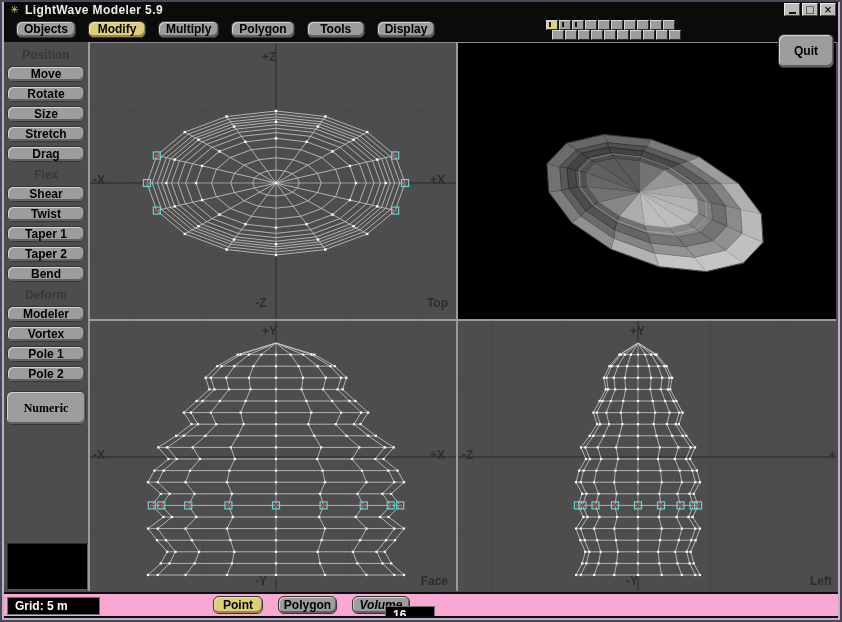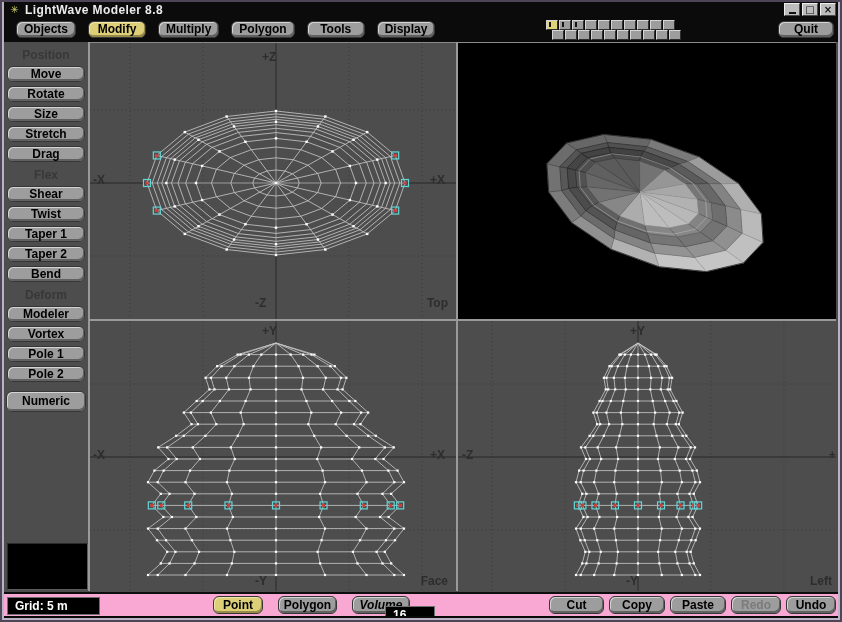--- a/index.html
+++ b/index.html
@@ -25,36 +25,36 @@
   
   .menubar{position:absolute;left:4px;top:17px;right:4px;height:25px;background:#0b0b0b;z-index:10;}
   .menu-tabs{position:absolute;left:12px;top:4px;display:flex;gap:12px;}
   .btn{background:#9d9d9d;border:1px solid #363636;border-radius:6px;
        box-shadow:inset 1px 1px 0 #d4d4d4, inset -1px -2px 0 #616161;
        color:#000;font:bold 12px/15px "Liberation Sans",sans-serif;
        display:flex;align-items:center;justify-content:center;box-sizing:border-box;cursor:default;}
   .btn.active{background:#ddcf78;box-shadow:inset 1px 1px 0 #f1e7ab, inset -1px -2px 0 #988a48;}
   .btn.disabled{color:#7b7b7b;}
   .tab{height:17px;min-width:58px;padding:0 7px;}
-  .quit{position:absolute;right:4px;top:4px;width:56px;height:17px;margin-left:48px;}
+  .quit{position:absolute;right:4px;top:17px;width:56px;height:34px;margin-left:48px;}
   .layer-grid{position:absolute;left:542px;top:3px;}
   .layer-row{height:10px;white-space:nowrap;font-size:0;}
   .layer-row.bg-row{margin-left:6px;margin-top:0;}
   .layer-btn{display:inline-block;width:10px;height:8px;background:#9d9d9d;position:relative;
        border:1px solid #2e2e2e;border-top-color:#d6d6d6;border-left-color:#d6d6d6;margin-right:1px;box-sizing:content-box;}
   .layer-btn.active{background:#e0d478;}
   .layer-btn .dot{position:absolute;left:2px;top:1px;width:2px;height:5px;background:#151515;}
   
   .main-bg{position:absolute;left:4px;top:42px;right:4px;bottom:30px;background:#4d4d4d;}
   .sidebar{position:absolute;left:4px;top:42px;width:84px;bottom:30px;background:#4d4d4d;padding-top:7px;box-sizing:border-box;}
   .side-header{height:13px;margin:7px 0 4px 0;text-align:center;color:#383838;
        font:bold 12px/13px "Liberation Sans",sans-serif;}
   .side-header:first-child{margin-top:0;}
   .side-btn{width:78px;height:16px;margin:0 auto 4px auto;}
-  .numeric-btn{width:80px;height:21px;margin:9px auto 12px auto;}
+  .numeric-btn{width:80px;height:34px;margin:9px auto 12px auto;font-family:Liberation Serif, serif;}
   .side-preview{position:absolute;left:3px;top:501px;width:79px;height:45px;background:#000;
        border:1px solid #5c5c5c;border-top-color:#2a2a2a;border-left-color:#2a2a2a;}
   
   .quad{position:absolute;background:#4d4d4d;overflow:hidden;}
   .quad svg{position:absolute;left:0;top:0;}
   #q-top{left:90px;top:43px;width:366px;height:276px;}
   #q-preview{left:458px;top:43px;width:378px;height:276px;background:#000;}
   #q-face{left:90px;top:321px;width:366px;height:270px;}
   #q-left{left:458px;top:321px;width:378px;height:270px;}
   .divider{position:absolute;background:#9a9a9a;z-index:5;}
@@ -75,21 +75,21 @@
   .statusbar .btn{height:18px;}
   .bottom-black{position:absolute;left:4px;top:616px;right:4px;height:3px;background:#0a0a0a;z-index:10;}
 </style>
 </head>
 <body>
 
 <div class="app">
 
   <div class="titlebar">
     <span class="app-icon">✳</span>
-    <span class="title-text">LightWave Modeler 8.8</span>
+    <span class="title-text">LightWave Modeler 5.9</span>
     <div class="win-controls">
       <div class="winbtn">
           <span class="glyph-min"></span>
         </div>
       <div class="winbtn">□</div>
       <div class="winbtn">×</div>
     </div>
   </div>
 
   <div class="menubar">
@@ -814,25 +814,18 @@
   <div class="divider" id="div-h"></div>
 
   <div class="statusbar">
     <div class="black-field" id="grid-field">Grid: 5 m</div>
     <div class="mode-group" id="mode-buttons">
         <div class="btn active" style="width: 50px;">Point</div>
         <div class="btn" style="width: 59px;">Polygon</div>
         <div class="btn" style="width: 58px; font-style: italic;">Volume</div>
       </div>
     <div class="black-field" id="count-field">16</div>
-    <div class="edit-group" id="edit-buttons">
-        <div class="btn" style="width: 55px;">Cut</div>
-        <div class="btn" style="width: 56px;">Copy</div>
-        <div class="btn" style="width: 56px;">Paste</div>
-        <div class="btn disabled" style="width: 50px;">Redo</div>
-        <div class="btn" style="width: 50px;">Undo</div>
-      </div>
   </div>
   <div class="bottom-black"></div>
 
   <div class="inner-frame"></div>
   <div class="win-border"></div>
 </div>
 
 </body></html>

